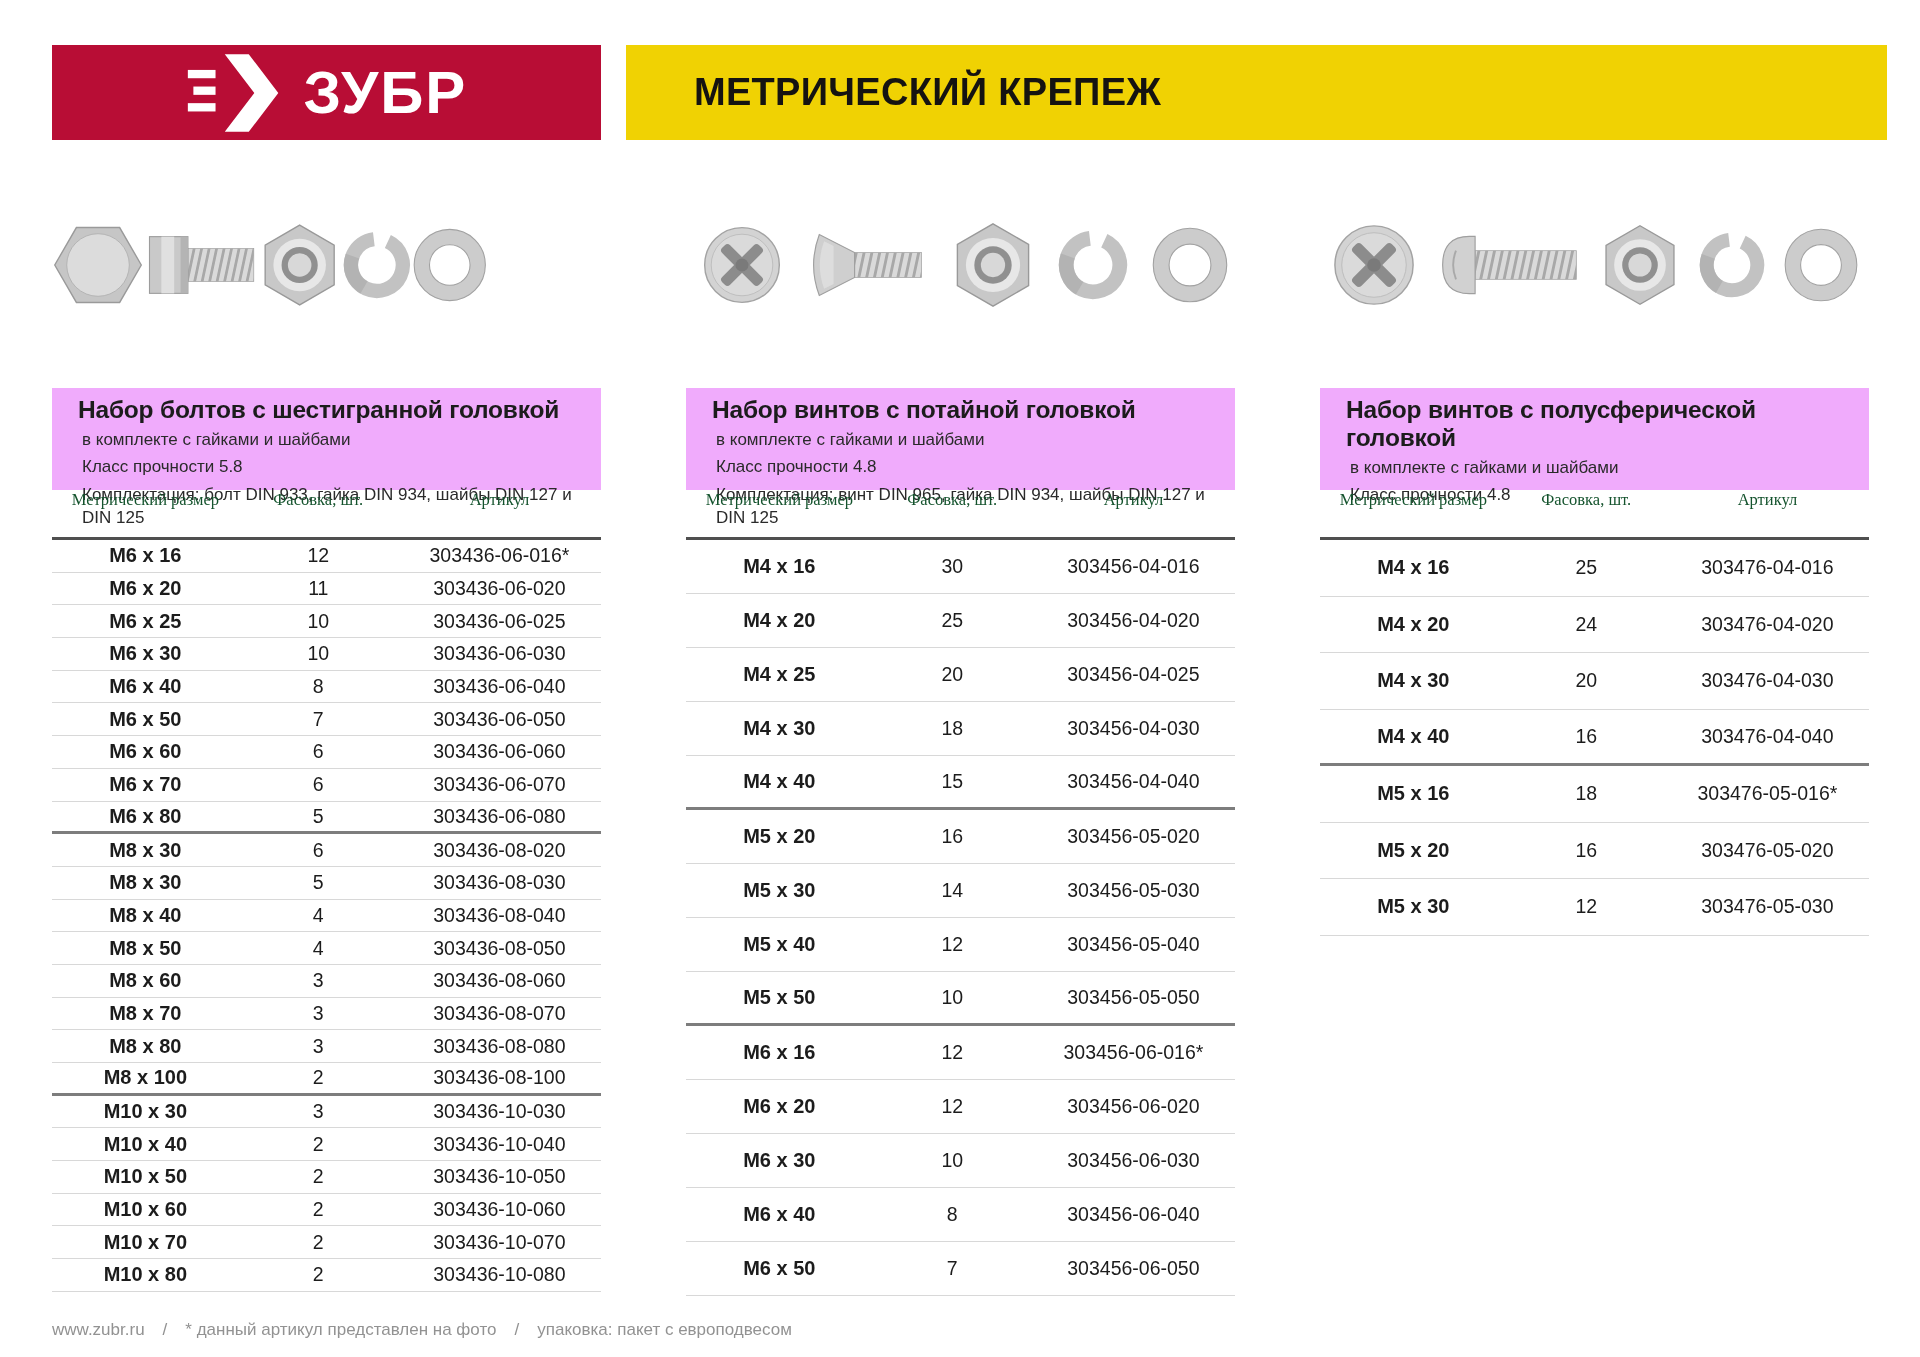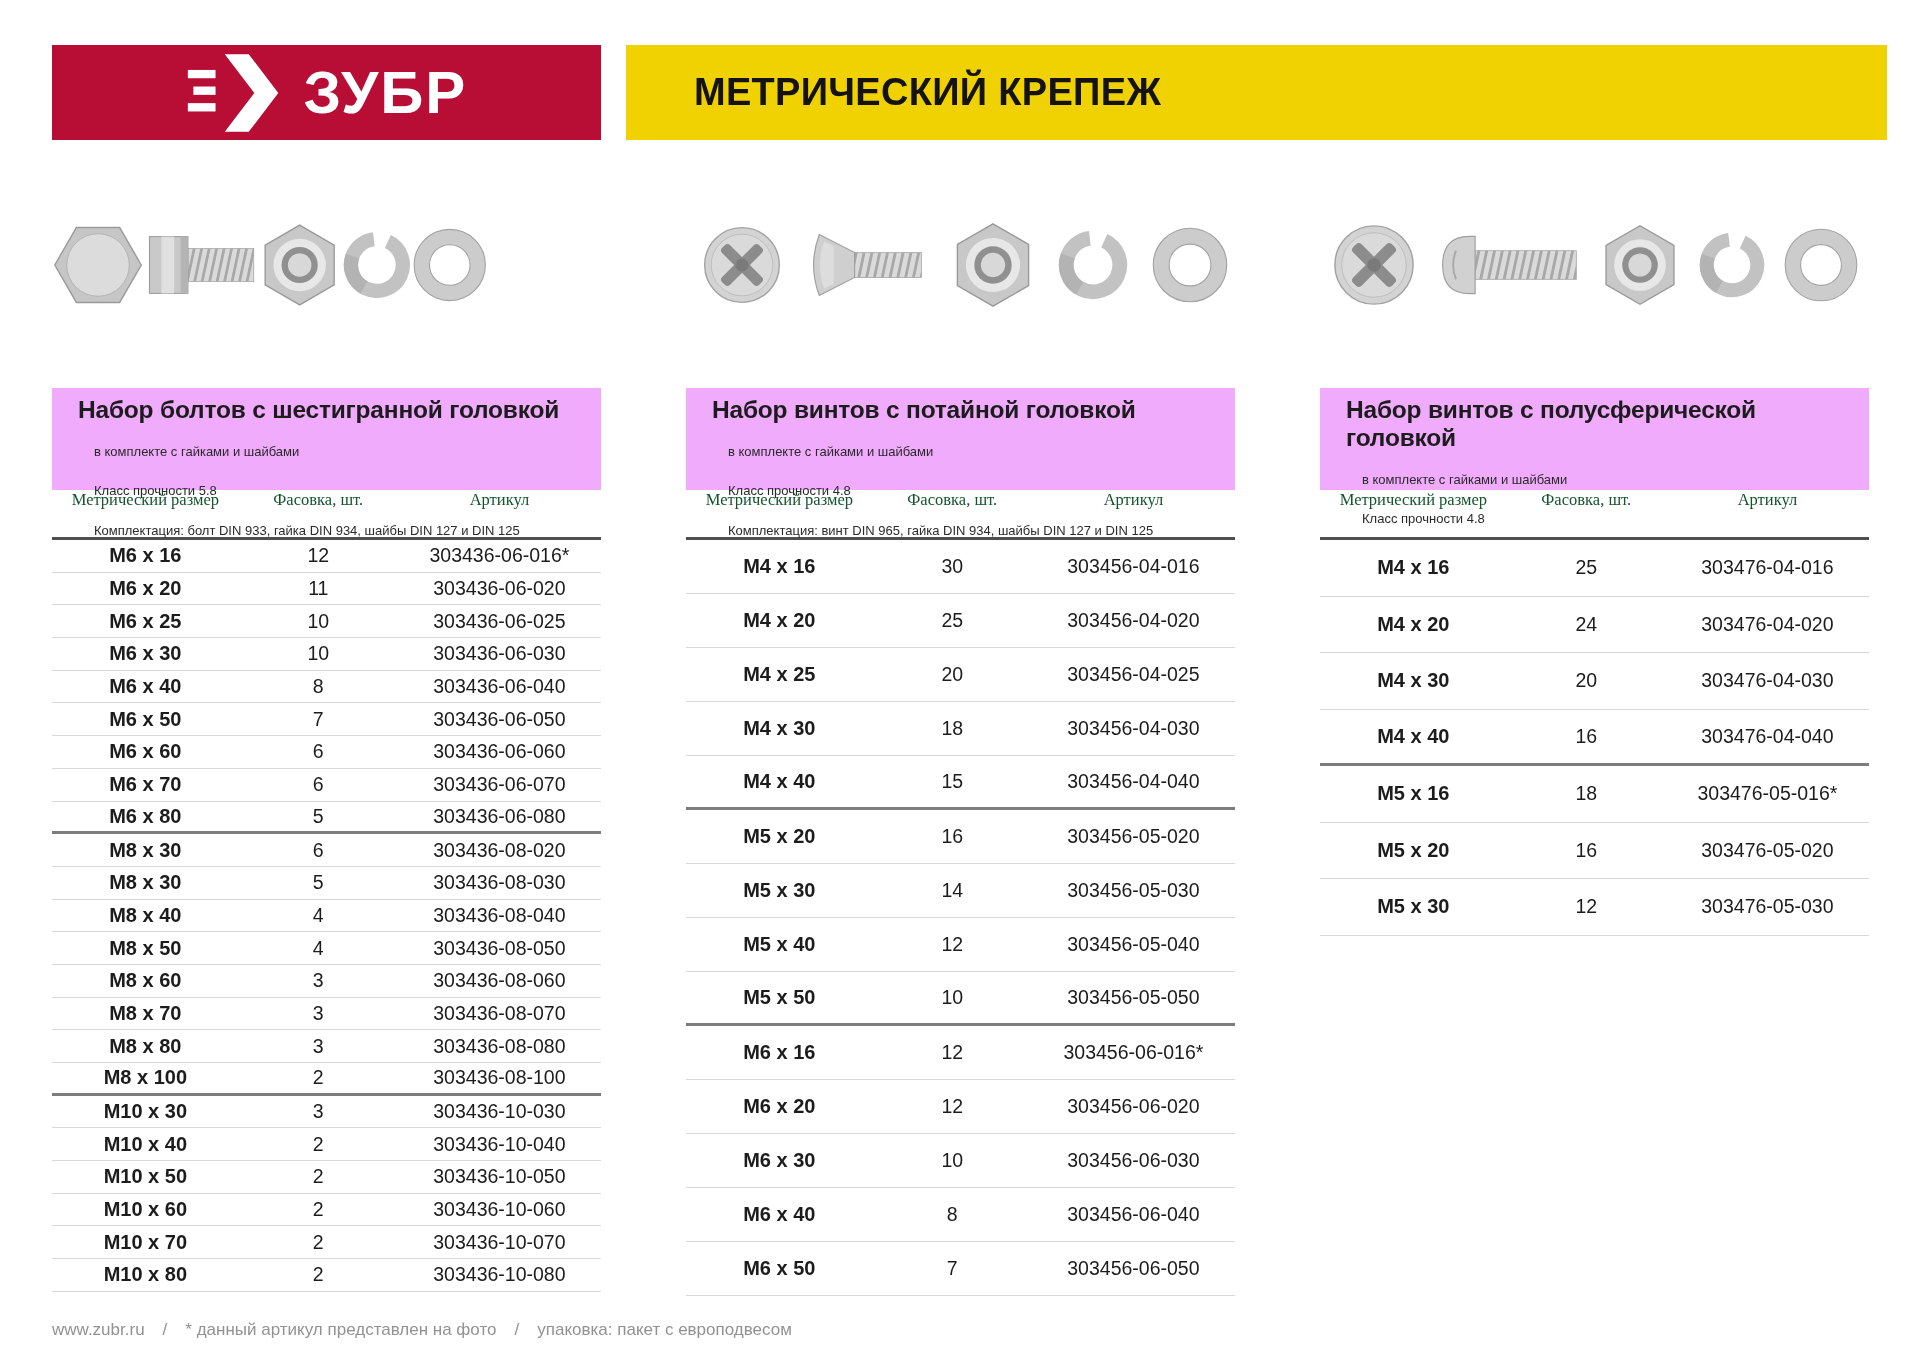--- a/index.html
+++ b/index.html
@@ -17,21 +17,21 @@
   
   .content{position:absolute;top:185px;left:52px;display:flex;gap:85px;}
   .panel{width:549px;flex:none;}
   .photos{height:160px;display:flex;align-items:center;justify-content:space-between;margin-bottom:43px;}
   #panel-0 .photos{padding-right:112px;}
   #panel-1 .photos{padding:0 5px 0 14px;}
   #panel-2 .photos{padding:0 9px 0 10px;}
   .photos svg{display:block;}
   .info{background:#f0abfc;height:102px;padding:8px 0 0 26px;box-sizing:border-box;}
   .info h2{margin:0 0 3px 0;font-size:24.5px;font-weight:bold;letter-spacing:-0.2px;}
-  .info p{margin:16px;font-size:13px;line-height:23.4px;color:#2a2a2a;}
+  .info p{margin:4px;font-size:17px;line-height:23.4px;color:#2a2a2a;}
   .thead{height:47px;display:flex;align-items:flex-start;border-bottom:3px solid #4f4f4f;font-size:16.5px;color:#14532d;font-family:Liberation Serif, serif;}
   .c1{width:34%;text-align:center;}
   .c2{width:29%;text-align:center;}
   .c3{width:37%;text-align:center;}
   .row{display:flex;align-items:center;border-bottom:1px solid #d8d8d8;box-sizing:border-box;}
   #panel-0 .row{height:32.7px;}
   #panel-1 .row{height:54px;}
   #panel-2 .row{height:56.5px;}
   .row.group-end{border-bottom:3px solid #7d7d7d;}
   .row .c1{font-weight:bold;font-size:20px;}

